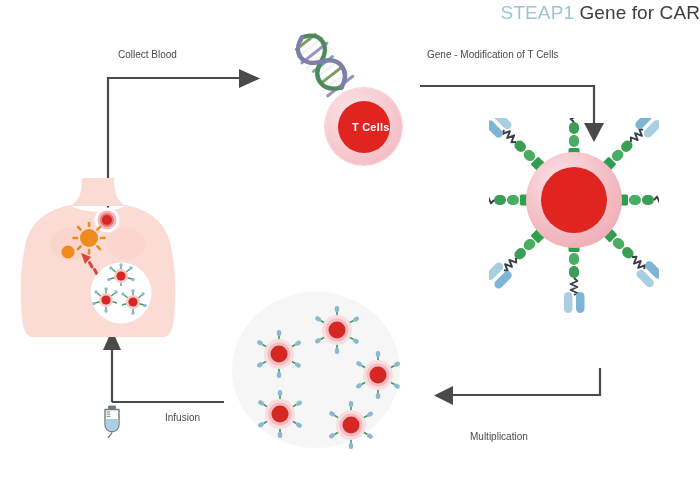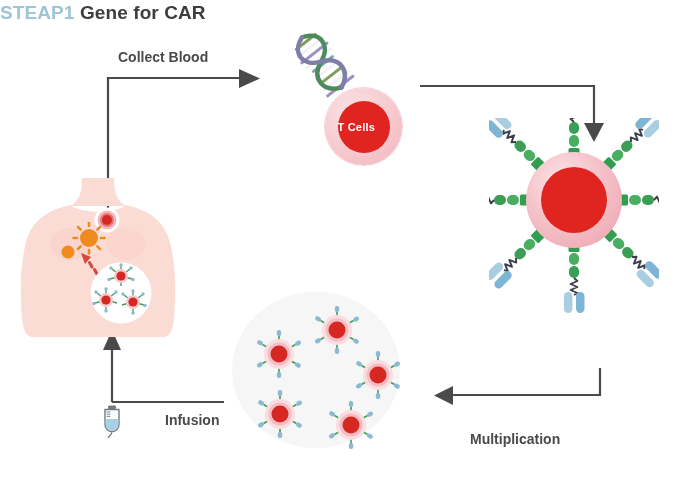--- a/index.html
+++ b/index.html
@@ -6,30 +6,30 @@
   body{
     width:700px;height:477px;position:relative;overflow:hidden;
     font-family:"Liberation Sans", sans-serif;
     -webkit-font-smoothing:antialiased;
   }
   .stage{position:absolute;inset:0;}
   .abs{position:absolute;}
 
   
   #title{
-    top:2px;left:0;width:700px;text-align:left;
-    font-size:19px;font-weight:bold;letter-spacing:.1px;
+    top:2px;left:0;width:700px;text-align:right;
+    font-size:19px;font-weight:normal;letter-spacing:.1px;
     color:#3d3d3d;white-space:nowrap;
   }
   #title .gene{color:#9ec5d6;}
   #title .rest{color:#3d3d3d;}
 
   
   .steplabel{
-    font-size:14px;font-weight:bold;color:#4a4a4a;white-space:nowrap;
+    font-size:10px;font-weight:normal;color:#4a4a4a;white-space:nowrap;
   }
   #label-collect{left:118px;top:49px;}
   #label-genemod{left:427px;top:49px;}
   #label-multiplication{left:470px;top:431px;}
   #label-infusion{left:131px;top:412px;padding-left:34px;}
 
   #label-cancer{
     left:2px;top:262px;width:132px;text-align:right;
     font-size:15px;font-weight:bold;color:#d9453f;line-height:19px;
   }
@@ -56,21 +56,21 @@
   #tcell{
     left:325px;top:88px;width:77px;height:77px;
     border-radius:50%;
     background:radial-gradient(circle at 36% 32%, #fbe3e6 0%, #f6c9ce 55%, #eeb3bb 100%);
     box-shadow:0 0 0 1px rgba(235,170,180,.55);
     display:flex;align-items:center;justify-content:center;
   }
   #tcell .core{
     width:52px;height:52px;border-radius:50%;
     background:#e02420;
-    display:flex;align-items:center;justify-content:flex-start;
+    display:flex;align-items:center;justify-content:flex-end;
   }
   #tcell .core span{
     color:#ffffff;font-size:11px;font-weight:bold;letter-spacing:.2px;
   }
 
   
   #cart-big{left:489px;top:118px;width:170px;height:200px;}
 
   
   #multiply-group{left:228px;top:290px;width:182px;height:160px;}
@@ -106,20 +106,21 @@
     <polygon points="21,20 21,39 2,29.5" fill="#4a4a4a"></polygon>
   </svg>
 
   <svg class="abs arrowsvg" style="left:100px;top:320px;" width="140" height="100">
     <path d="M12,82 L124,82 M12,82 L12,28" fill="none" stroke="#4a4a4a" stroke-width="2.2"></path>
     <polygon points="3,30 21,30 12,10" fill="#4a4a4a"></polygon>
   </svg>
 
   <div class="abs steplabel" id="label-collect">Collect Blood</div>
 
+  <div class="abs steplabel" id="label-genemod">Gene - Modification of T Cells</div>
 
   <div class="abs steplabel" id="label-multiplication">Multiplication</div>
 
   <div class="abs steplabel" id="label-infusion">Infusion</div>
 
   <svg class="abs" id="iv-icon" viewBox="0 0 24 34">
     <rect x="8" y="0.5" width="8" height="3.5" rx="1" fill="#6f7c86"></rect>
     <path d="M5,4.5 h14 v15 a7,7 0 0 1 -7,7 a7,7 0 0 1 -7,-7 z" fill="#ffffff" stroke="#6f7c86" stroke-width="1.4" stroke-linejoin="round"></path>
     <path d="M5.6,14 h12.8 v5.2 a6.4,6.4 0 0 1 -6.4,6.4 a6.4,6.4 0 0 1 -6.4,-6.4 z" fill="#a8cfe3"></path>
     <path d="M7,7 h3 M7,9.2 h3 M7,11.4 h3" stroke="#6f7c86" stroke-width="0.9" stroke-linecap="round"></path>

